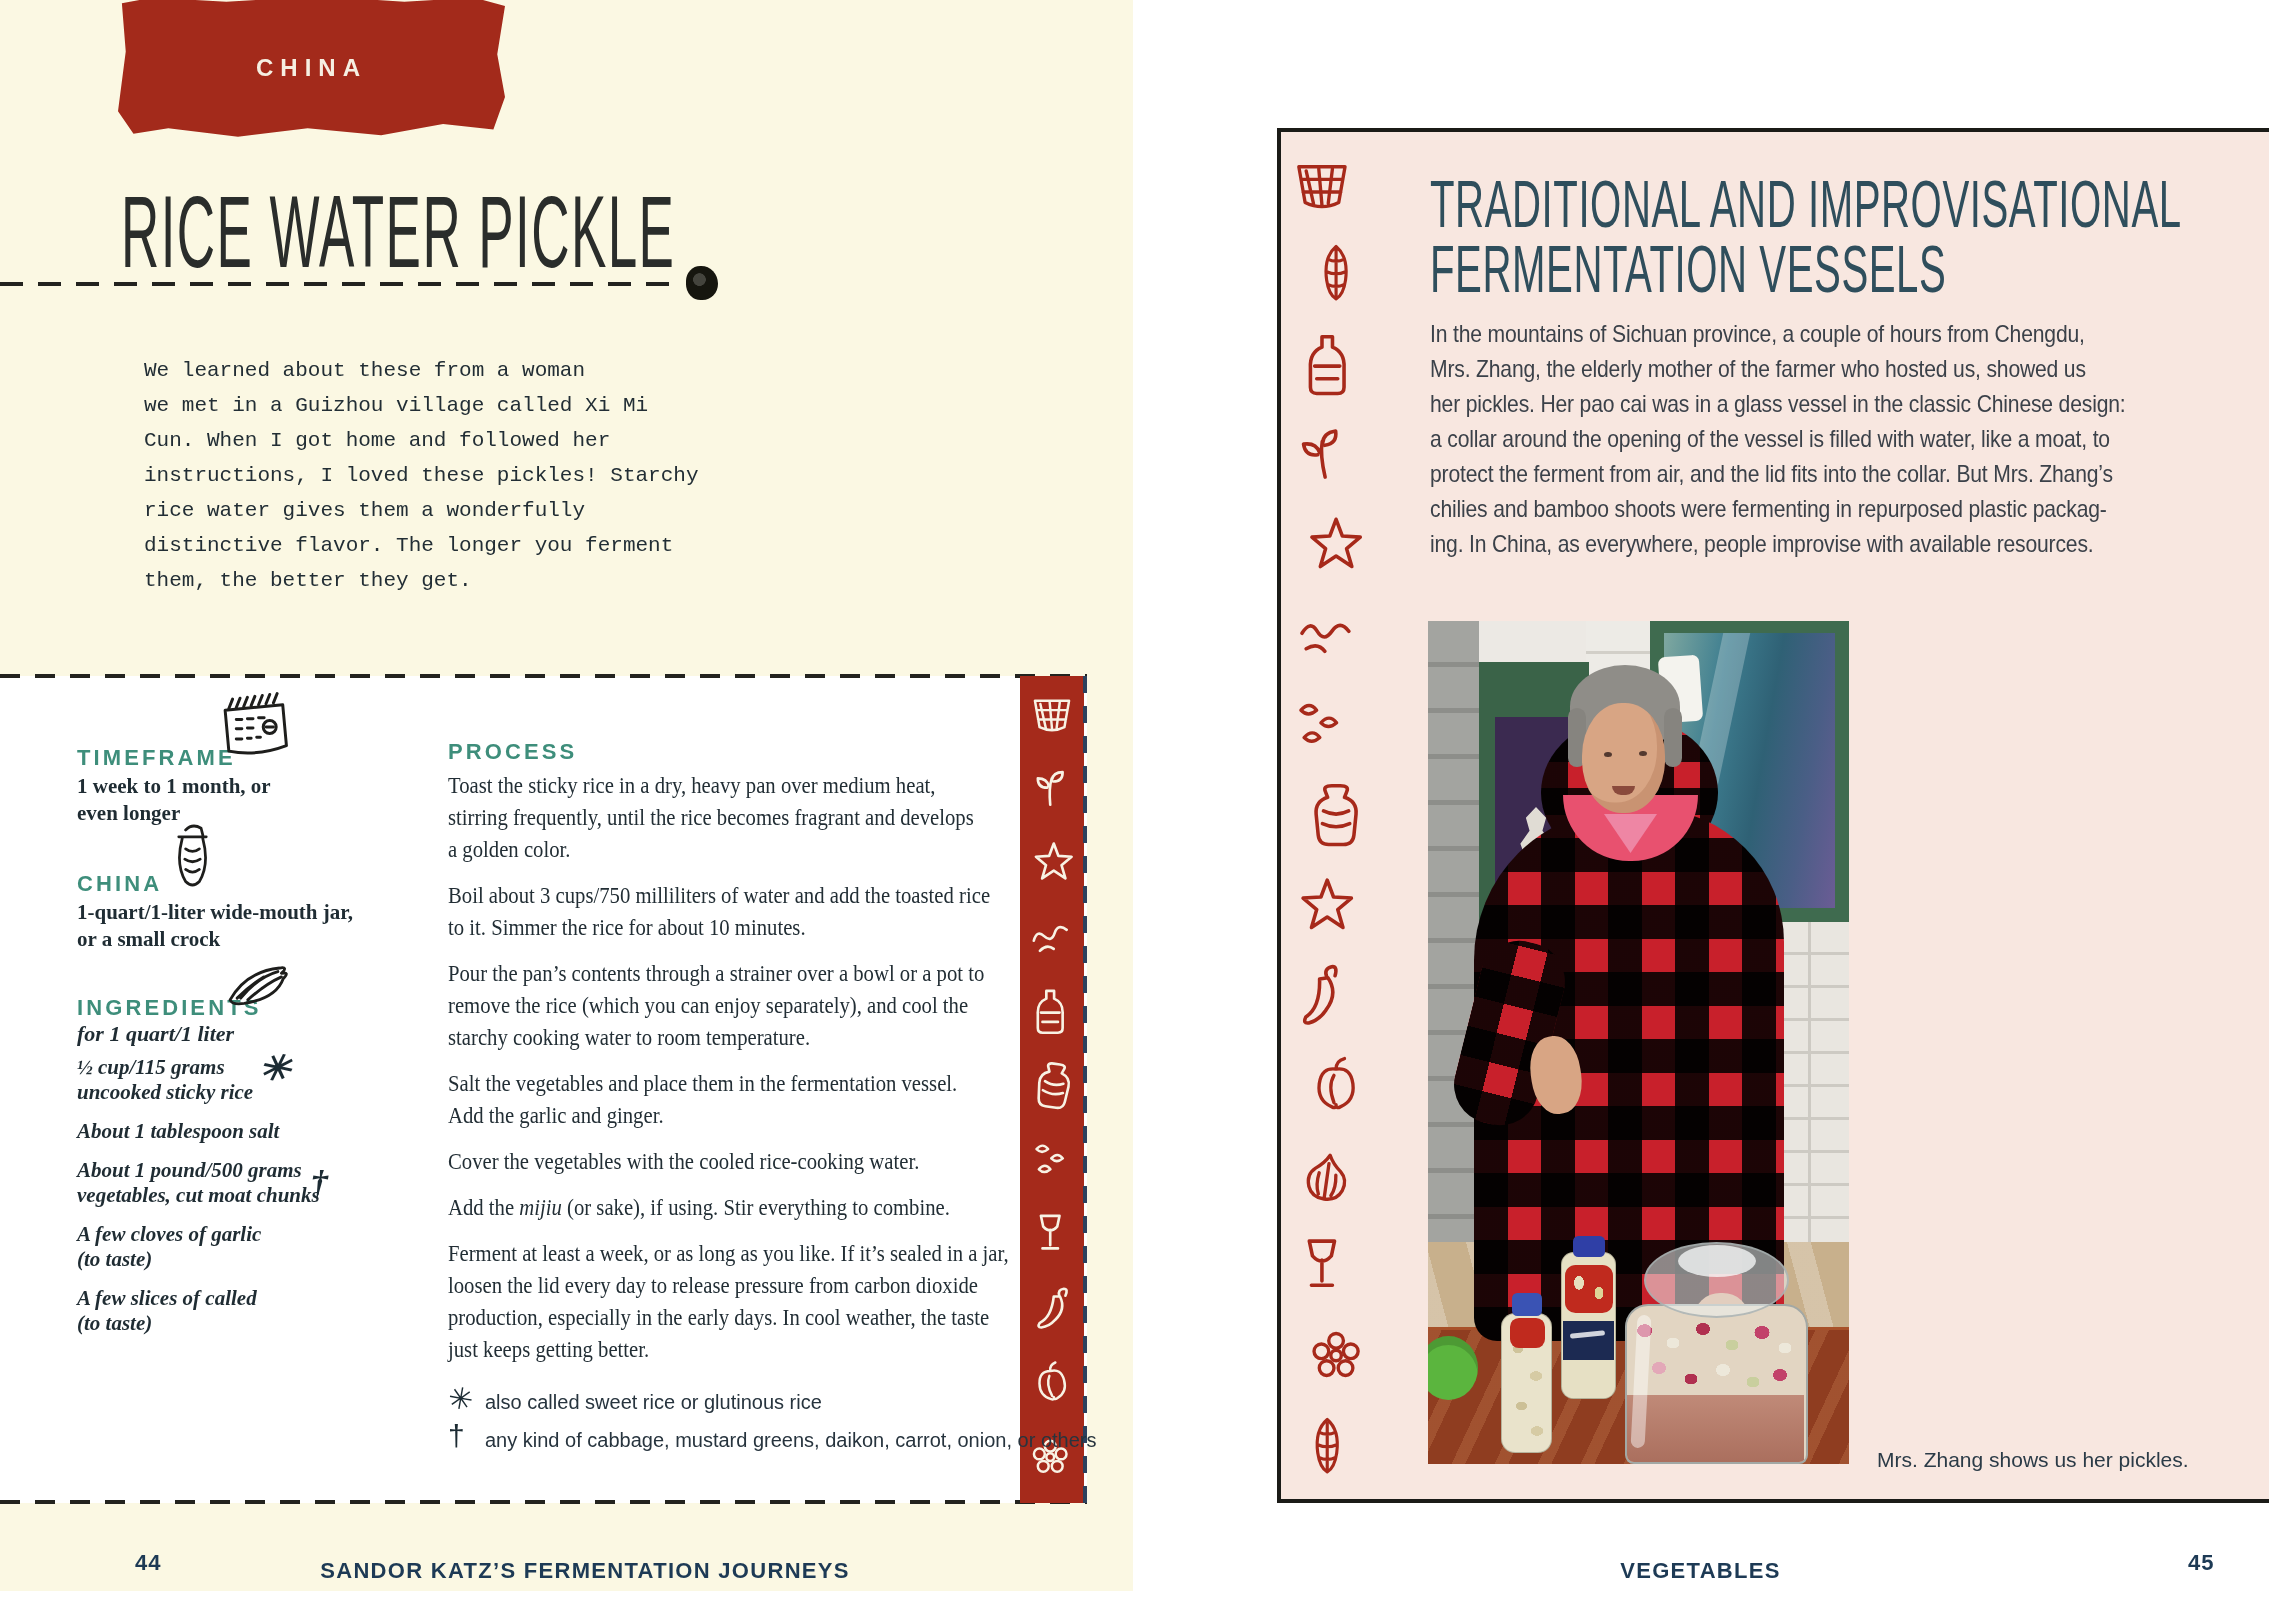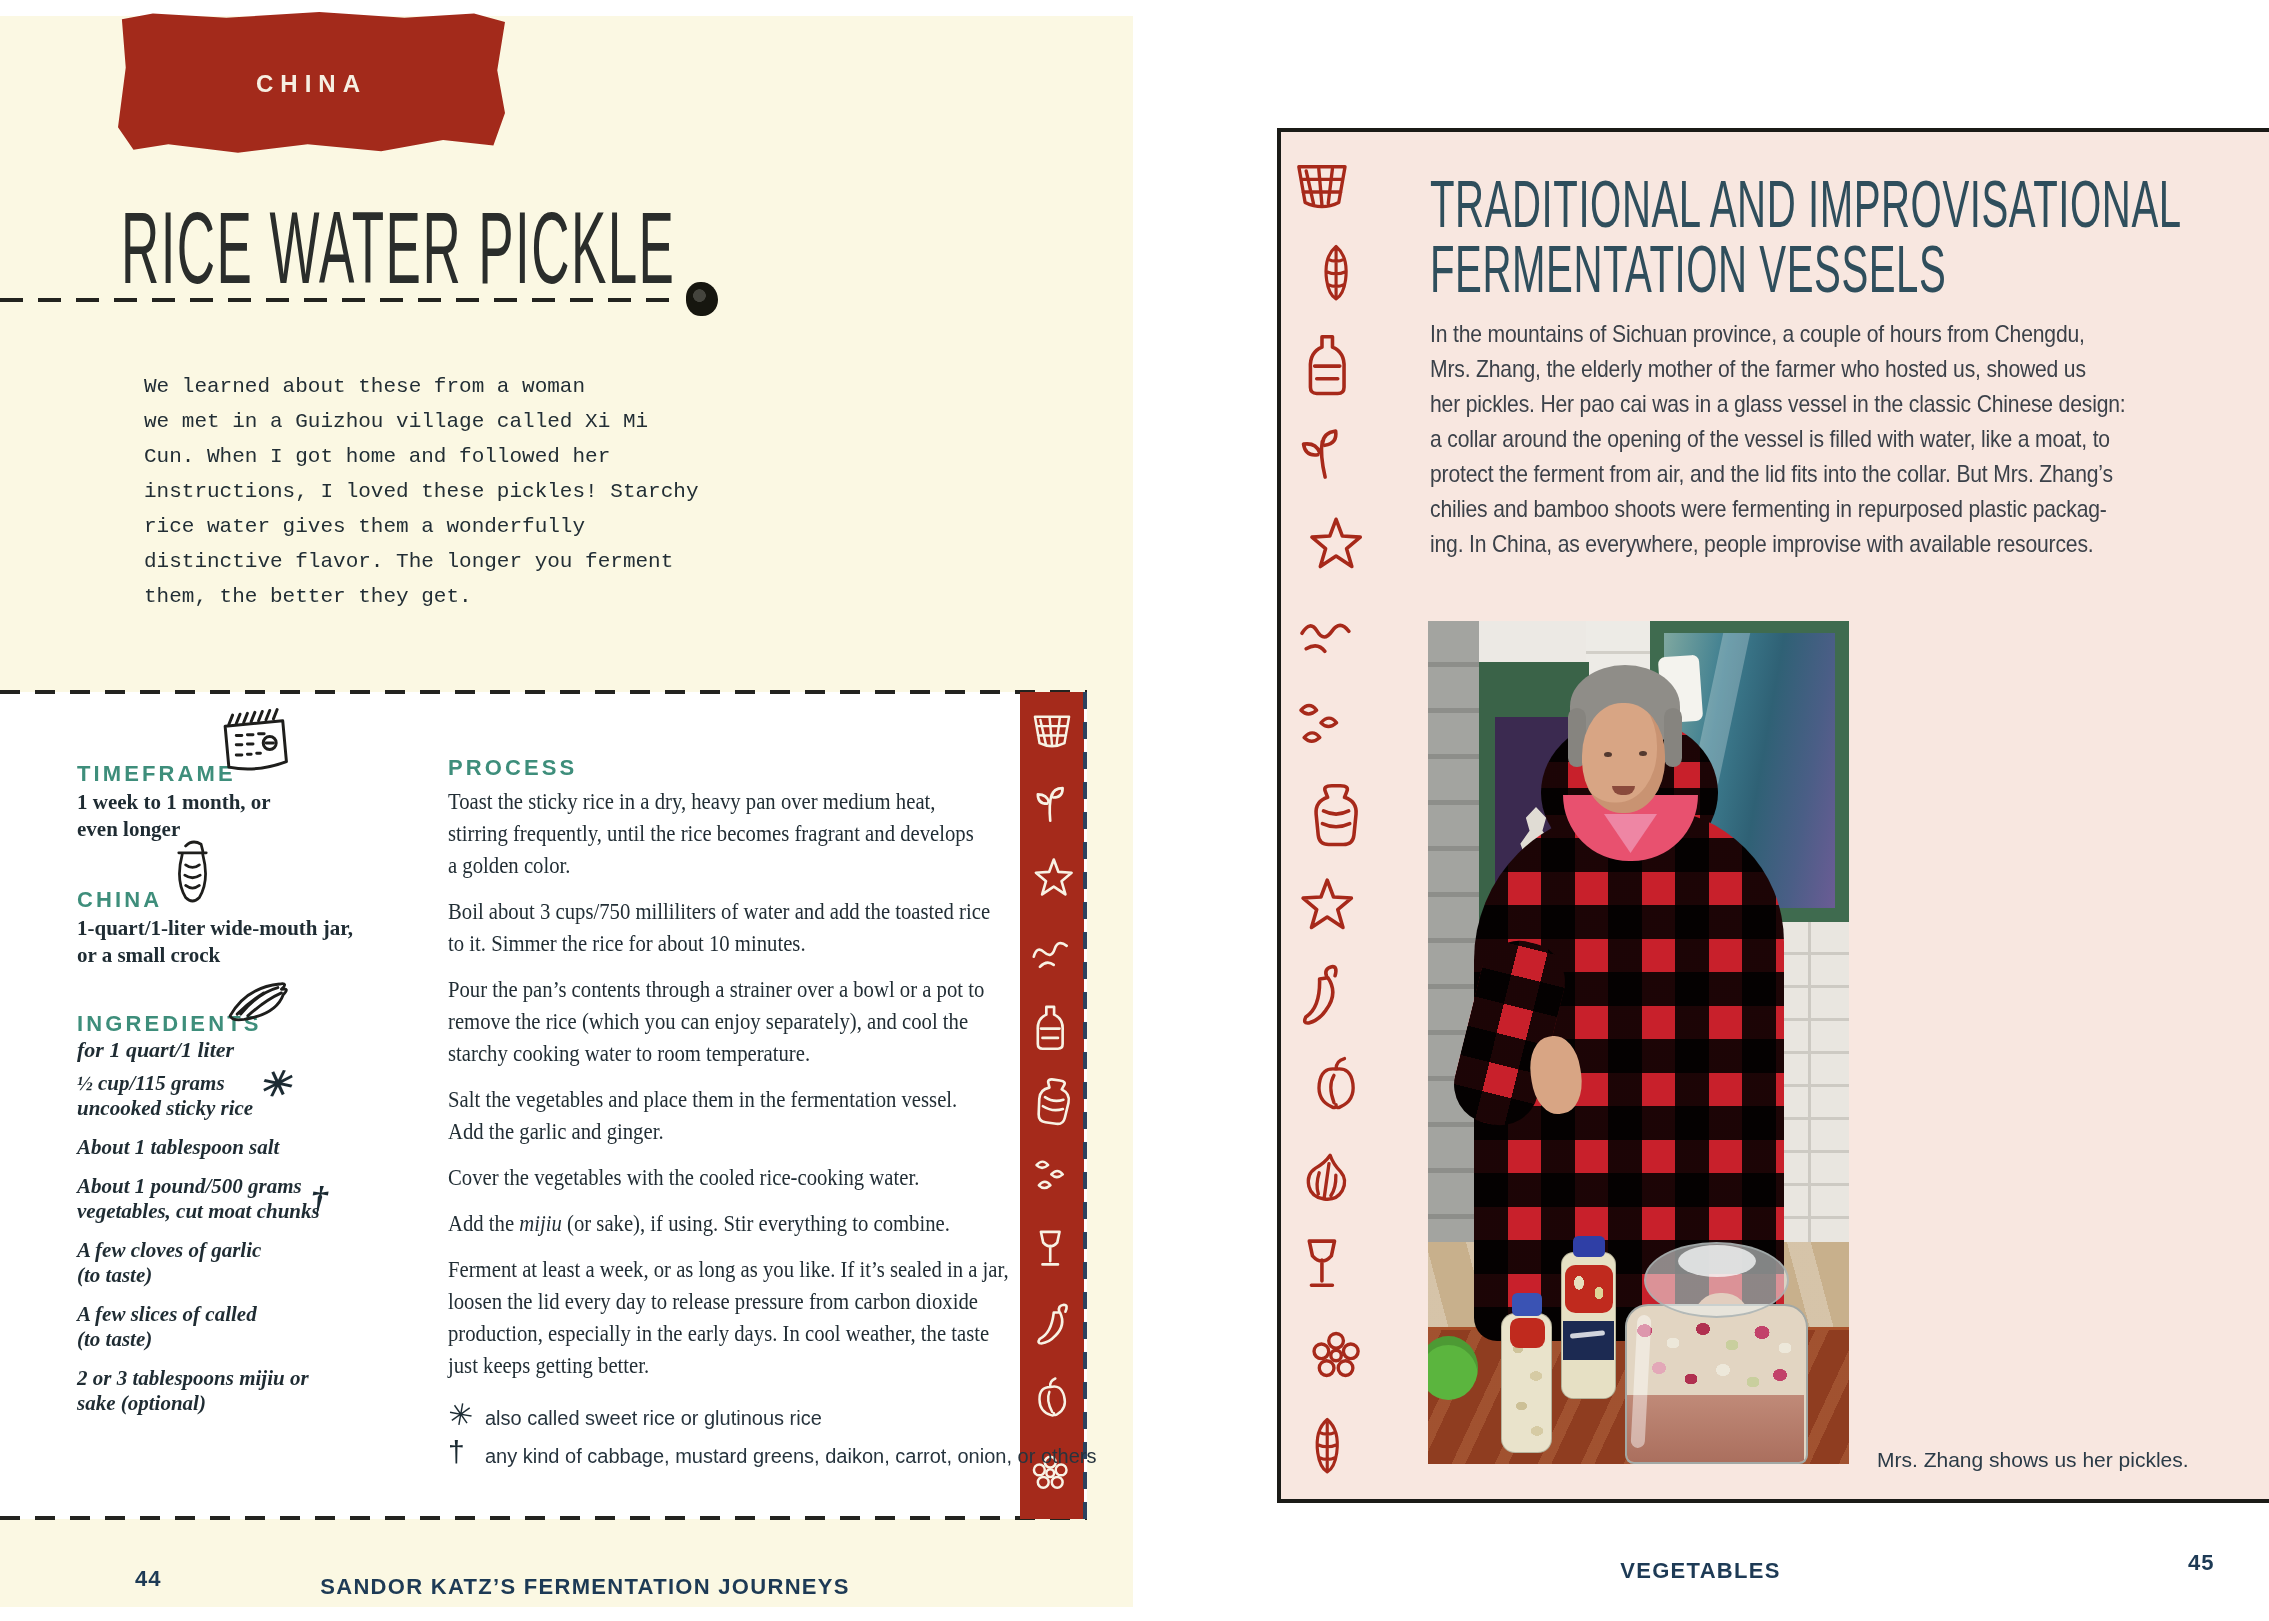--- a/index.html
+++ b/index.html
@@ -3,21 +3,21 @@
 <meta charset="utf-8">
 <title>Fermentation Journeys — Rice Water Pickle spread</title>
 <style>
   html,body{margin:0;padding:0;background:#ffffff;}
   body{width:2270px;height:1622px;position:relative;overflow:hidden;
        font-family:"Liberation Sans",sans-serif;}
   .abs{position:absolute;}
   .nowrap{white-space:nowrap;}
 
   
-  .page-left{position:absolute;left:0;top:16px;width:1133px;height:1591px;background:#FBF8E3;}
+  .page-left{position:absolute;left:0;top:0;width:1133px;height:1591px;background:#FBF8E3;}
   .china-block{position:absolute;left:118px;top:-5.3px;width:387px;height:142px;background:#A32A1B;
     clip-path:polygon(1% 6%,9% 2%,28% 5%,52% 1%,74% 5%,92% 2%,100% 8%,98% 42%,100% 72%,97% 95%,
       84% 91%,68% 99%,49% 94%,31% 100%,13% 94%,4% 98%,0 82%,2% 40%);}
   .china-label{position:absolute;left:0;top:59px;width:100%;text-align:center;
     font-weight:bold;font-size:24px;letter-spacing:7px;color:#F6EFE2;}
   .display-title{position:absolute;left:121px;top:174px;font-size:102px;font-weight:400;
     letter-spacing:2.7px;color:#2A2D2B;transform:scaleX(.52);transform-origin:0 0;white-space:nowrap;}
   .title-rule{position:absolute;left:0;top:282px;width:684px;height:4.4px;
     background:repeating-linear-gradient(90deg,#23231F 0 23px,transparent 23px 38px);}
   .scribble-dot{position:absolute;left:686px;top:266px;width:32px;height:34px;
@@ -350,24 +350,20 @@
         <span class="ing-marker m-dag">†</span>
       </div>
       <div class="ing-item serif-bold">
         <div class="nowrap">A few cloves of garlic</div>
         <div class="nowrap">(to taste)</div>
       </div>
       <div class="ing-item serif-bold">
         <div class="nowrap">A few slices of called</div>
         <div class="nowrap">(to taste)</div>
       </div>
-      <div class="ing-item serif-bold">
-        <div class="nowrap">2 or 3 tablespoons mijiu or</div>
-        <div class="nowrap">sake (optional)</div>
-      </div>
     </div>
 
   <div class="abs label-teal" style="left:448px;top:739px;">PROCESS</div>
   <div class="process-wrap" id="process-paras">
       <div class="para">
         <div class="nowrap">Toast the sticky rice in a dry, heavy pan over medium heat,</div>
         <div class="nowrap">stirring frequently, until the rice becomes fragrant and develops</div>
         <div class="nowrap">a golden color.</div>
       </div>
       <div class="para">

